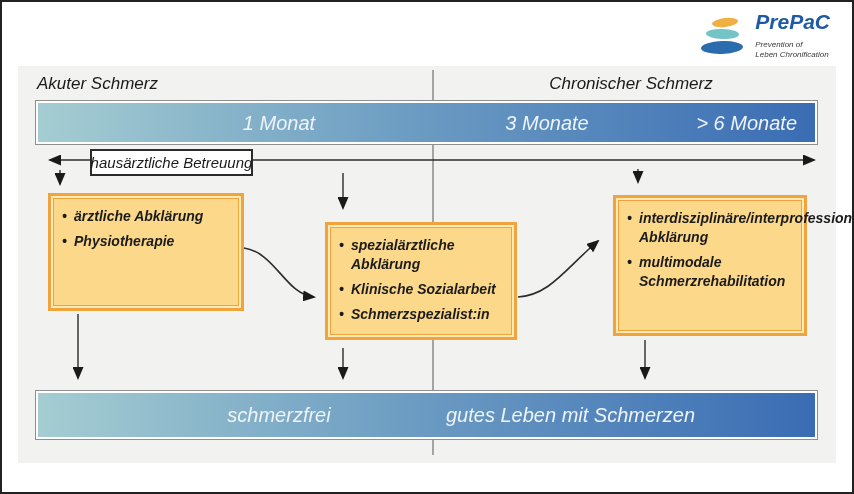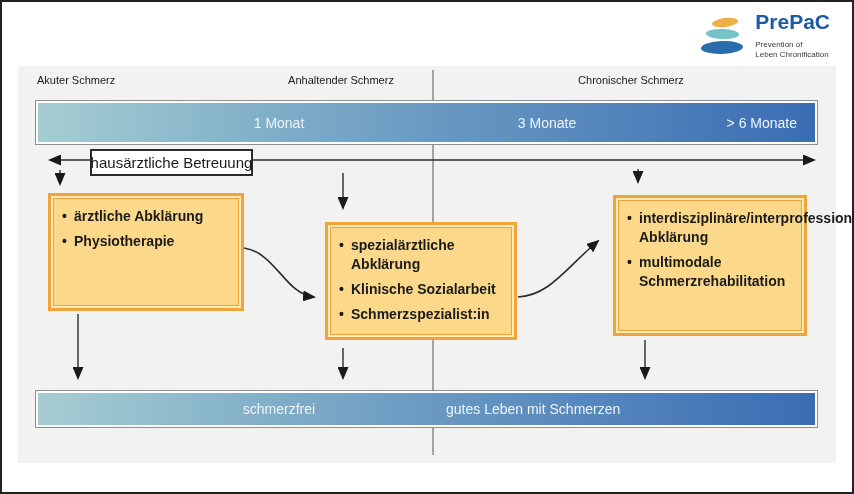--- a/index.html
+++ b/index.html
@@ -1,55 +1,55 @@
 <!DOCTYPE html>
 <html lang="de"><head>
 <meta charset="utf-8">
 <style>
   html,body { margin:0; padding:0; background:#fff; }
   * { box-sizing:border-box; font-family:"Liberation Sans", sans-serif; }
 
   .canvas {
     position:relative; width:854px; height:494px;
-    background:#ffffff; border:2px solid #222222; overflow:hidden;
+    background:#ffffff; border:2px solid #222222; overflow:hidden;font-style:italic;
   }
 
   
   .logo { position:absolute; top:9px; right:22px; display:flex; align-items:center; gap:10px; }
   .stones { display:flex; flex-direction:column; align-items:center; width:46px; }
   .stone { display:block; border-radius:50%; }
   .stone.s1 { width:26px; height:9px;  background:#efb041; transform:rotate(-7deg); margin-left:6px; }
   .stone.s2 { width:33px; height:10px; background:#74c3c6; transform:rotate(2deg); margin-top:2px; }
   .stone.s3 { width:42px; height:13px; background:#2a6cac; transform:rotate(-2deg); margin-top:2px; }
   .logo-text { display:flex; flex-direction:column; }
   .brand { font-size:21px; font-weight:bold; color:#1e59a6; line-height:1.05; }
   .sub { font-size:8px; color:#3a3a3a; line-height:1.3; margin-top:7px; }
 
   
   .panel { position:absolute; left:16px; top:64px; width:818px; height:397px; background:#f2f2f1; }
 
   .overlay { position:absolute; left:0; top:0; pointer-events:none; }
   .overlay.under { z-index:0; }
   .overlay.over  { z-index:3; }
 
-  .phase-header { position:absolute; top:8px; font-size:11px; color:#1a1a1a; white-space:nowrap; z-index:2;text-align:center; }
+  .phase-header { position:absolute; top:8px; font-size:17px; color:#1a1a1a; white-space:nowrap; z-index:2;text-align:center; }
   .ph-left   { left:19px; }
   .ph-center { left:323px; transform:translateX(-50%); }
   .ph-right  { left:613px; transform:translateX(-50%); }
 
   .grad-bar {
     position:absolute; left:17px; width:783px;
     background:linear-gradient(90deg, #a5cdd2 0%, #6f9fc3 45%, #3a6cb4 100%);
     border:1px solid #8f8f8f;
     box-shadow: inset 0 0 0 2px #ffffff;
     z-index:2;
   }
   .bar-top    { top:34px; height:45px; }
-  .bar-bottom { top:324px; height:38px;text-align:center; }
-  .bar-label { position:absolute; top:50%; transform:translateY(-50%); font-size:14px; color:#eef3f8; white-space:nowrap; }
+  .bar-bottom { top:324px; height:50px;text-align:center; }
+  .bar-label { position:absolute; top:50%; transform:translateY(-50%); font-size:20px; color:#eef3f8; white-space:nowrap; }
   .bl-center1 { left:243px; transform:translate(-50%,-50%); }
   .bl-center2 { left:511px; transform:translate(-50%,-50%); }
   .bl-right   { right:20px; }
   .bl-free    { left:243px; transform:translate(-50%,-50%); }
   .bl-good    { left:410px; }
 
   .care-label {
     position:absolute; left:72px; top:83px; width:163px; height:27px;
     background:#ffffff; border:2px solid #2b2b2b; z-index:4;
     display:flex; align-items:center; justify-content:center;
@@ -93,21 +93,20 @@
     </div>
   </div>
 
   <div class="panel">
 
     <svg class="overlay under" width="818" height="397" viewBox="0 0 818 397">
       <line x1="415" y1="4" x2="415" y2="389" stroke="#8a8a8a" stroke-width="1.5"></line>
     </svg>
 
     <div class="phase-header ph-left">Akuter Schmerz</div>
-    <div class="phase-header ph-center">Anhaltender Schmerz</div>
     <div class="phase-header ph-right">Chronischer Schmerz</div>
 
     <div class="grad-bar bar-top">
       <span class="bar-label bl-center1">1 Monat</span>
       <span class="bar-label bl-center2">3 Monate</span>
       <span class="bar-label bl-right">&gt; 6 Monate</span>
     </div>
 
     <div class="care-label">hausärztliche Betreuung</div>
 

